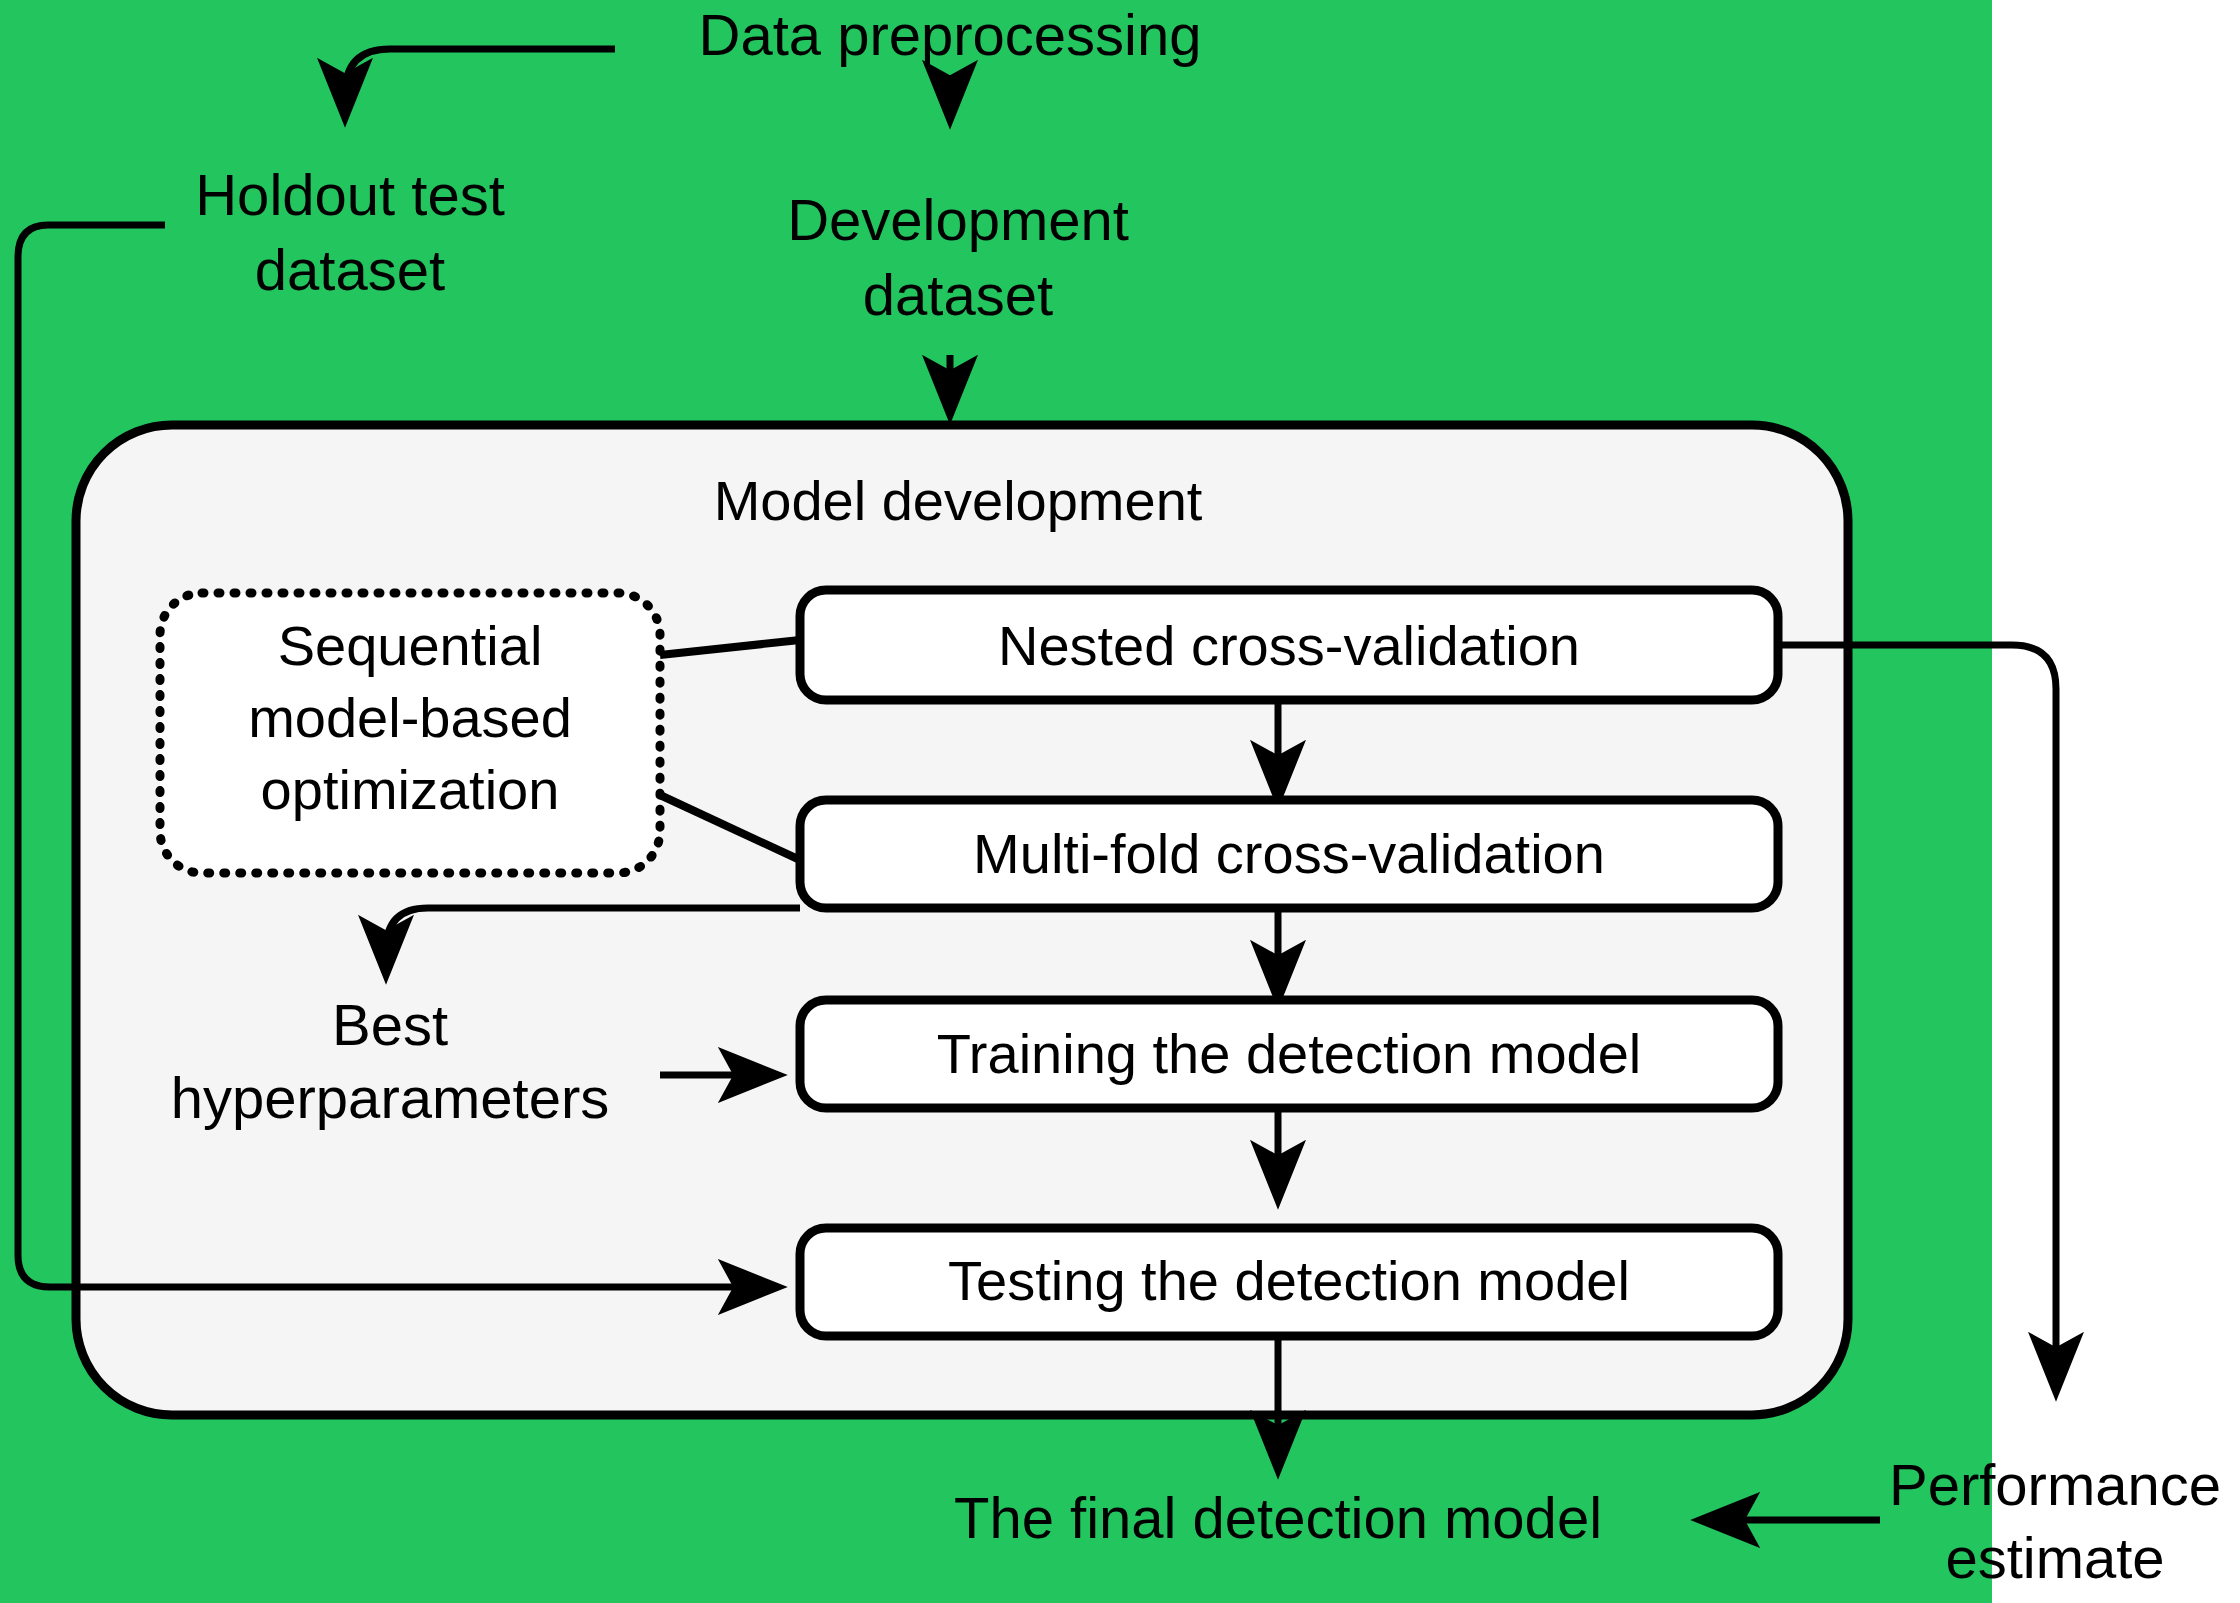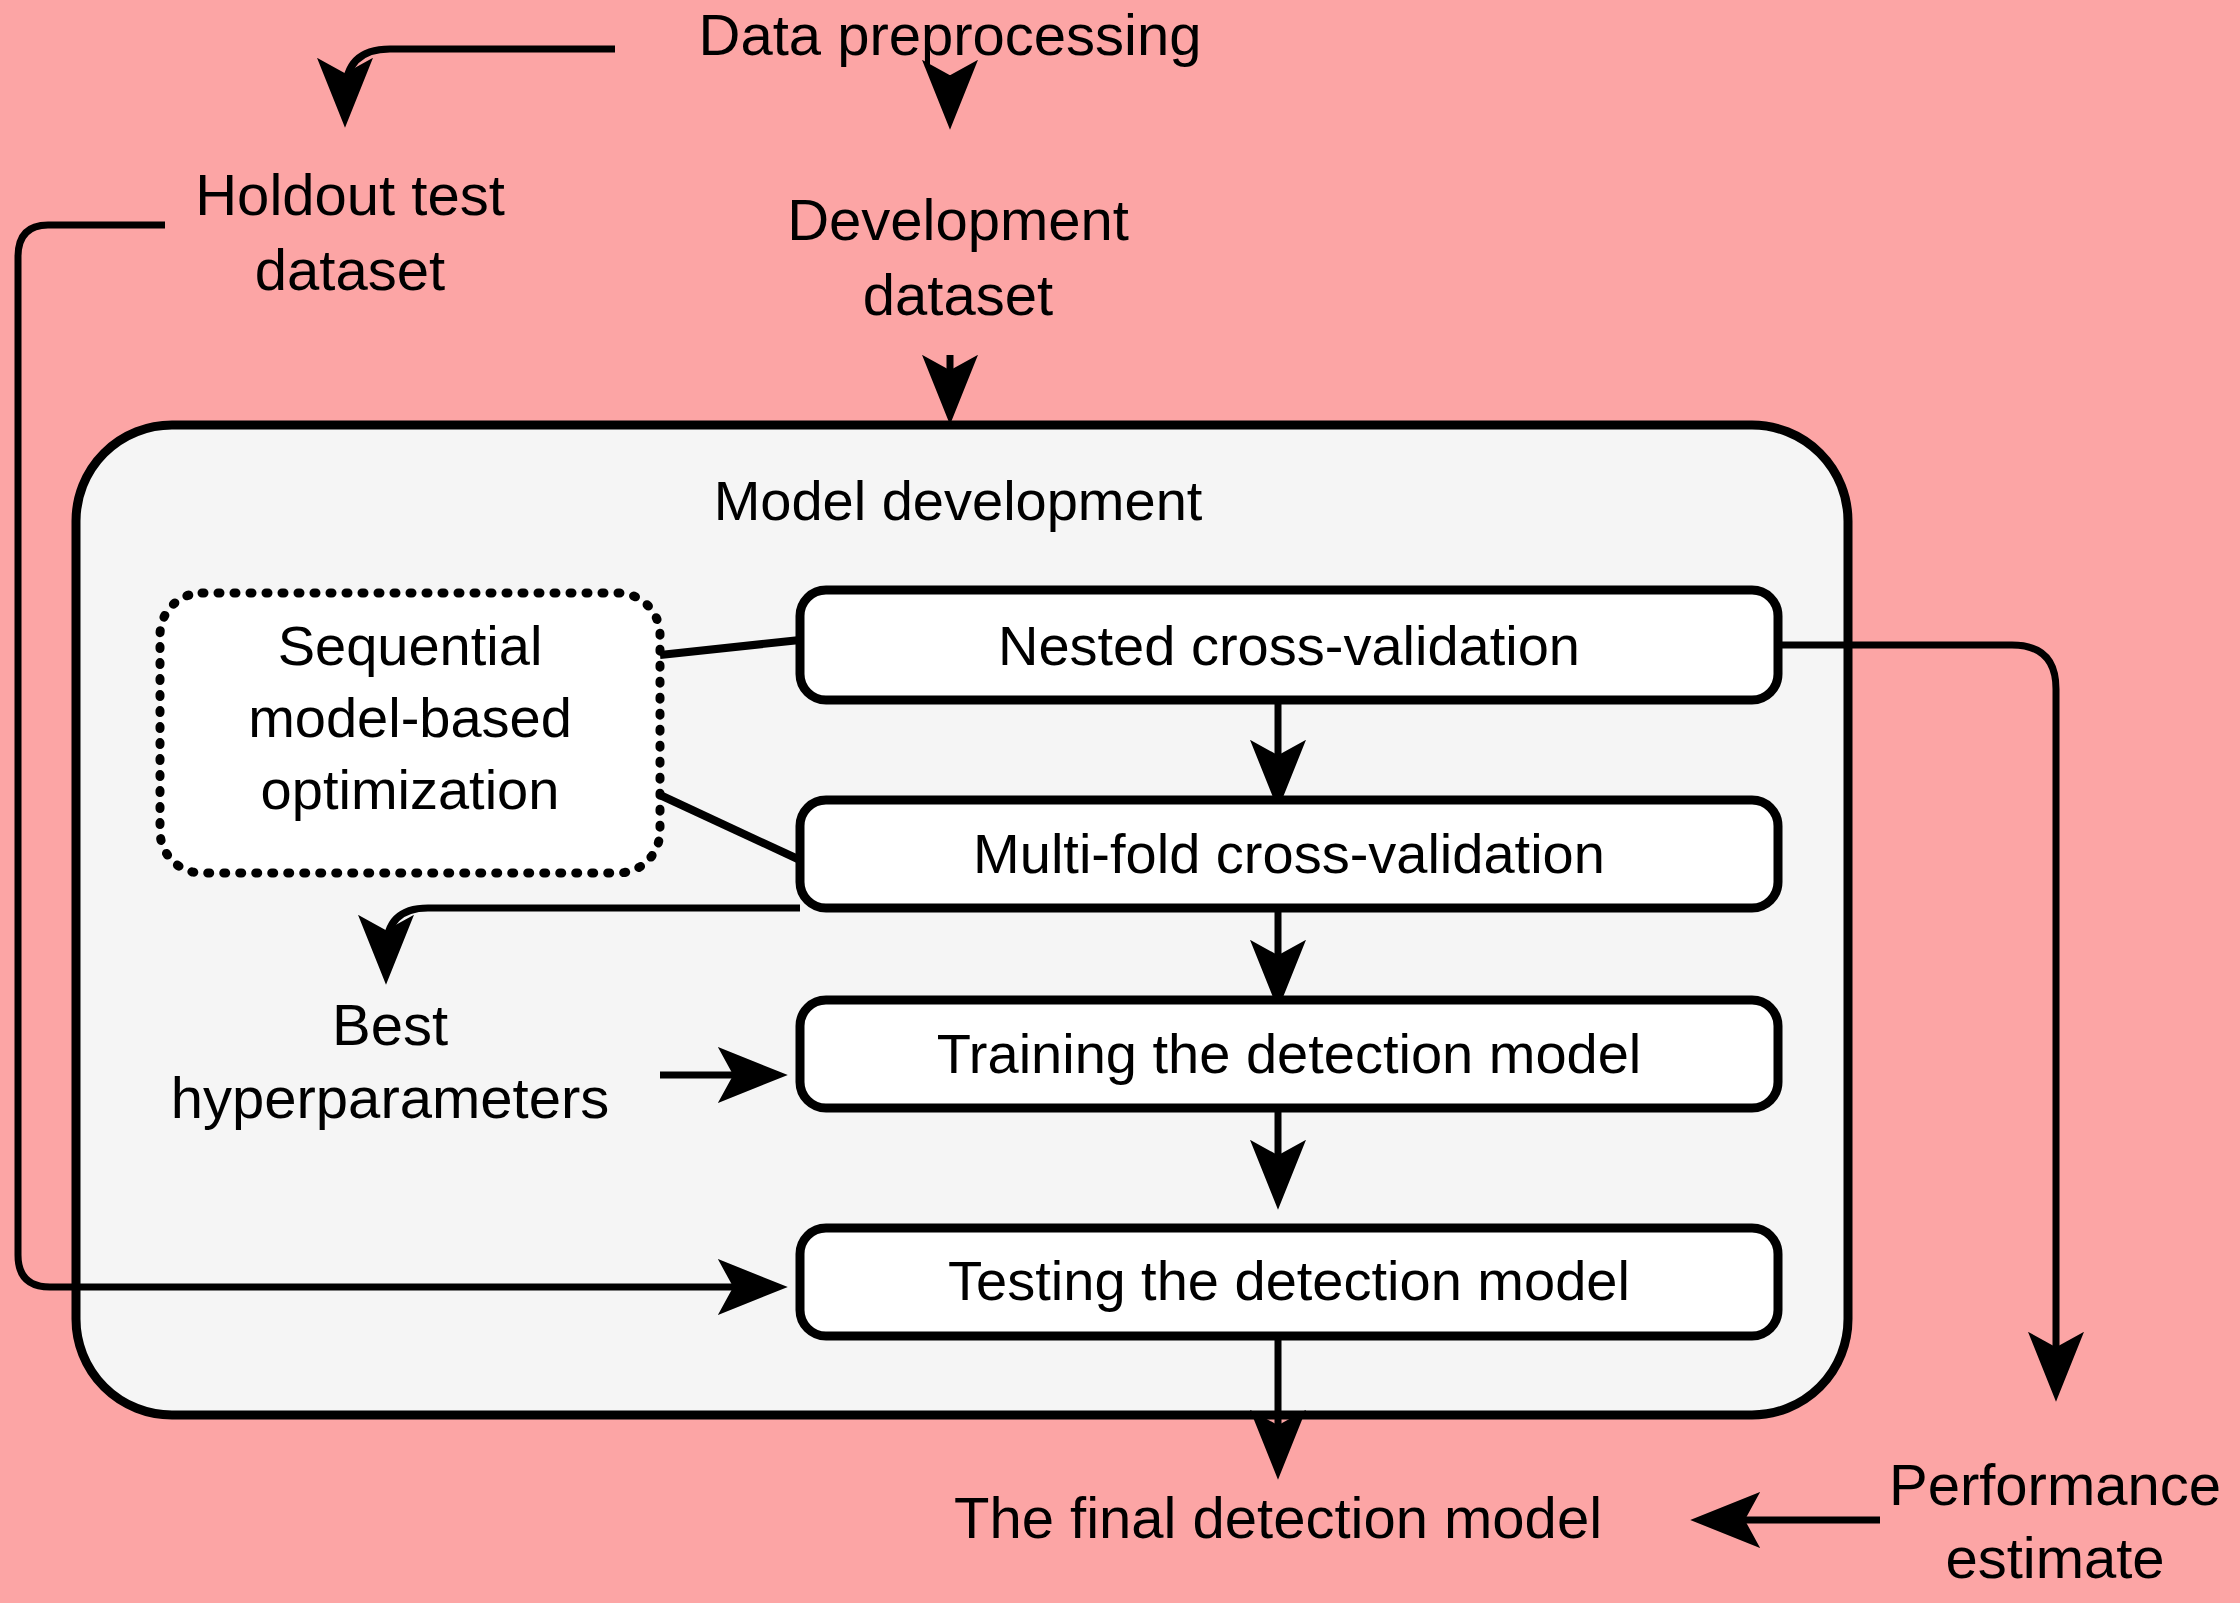--- a/index.html
+++ b/index.html
@@ -2,24 +2,25 @@
 <html><head>
 <meta charset="utf-8">
 <style>
   html, body {
     margin: 0;
     padding: 0;
     background: #ffffff;
   }
   #root {
     position: relative;
-    width: 2240px;
+    width: 1956px;
     height: 1603px;
-    background: #fca5a5;
+    background: #22c55e;
     font-family: "Liberation Sans", sans-serif;
+    padding-left: 36px;
   }
   svg.diagram {
     position: absolute;
     left: 0;
     top: 0;
     width: 2240px;
     height: 1603px;
     display: block;
   }
   text {

